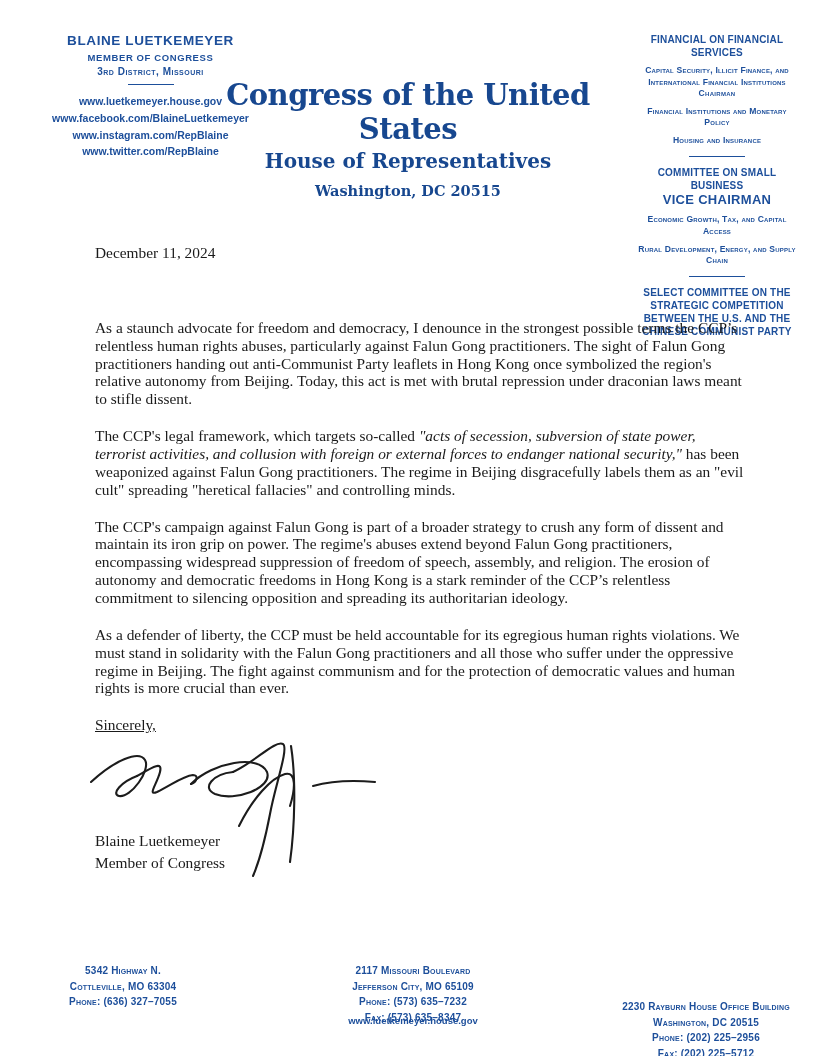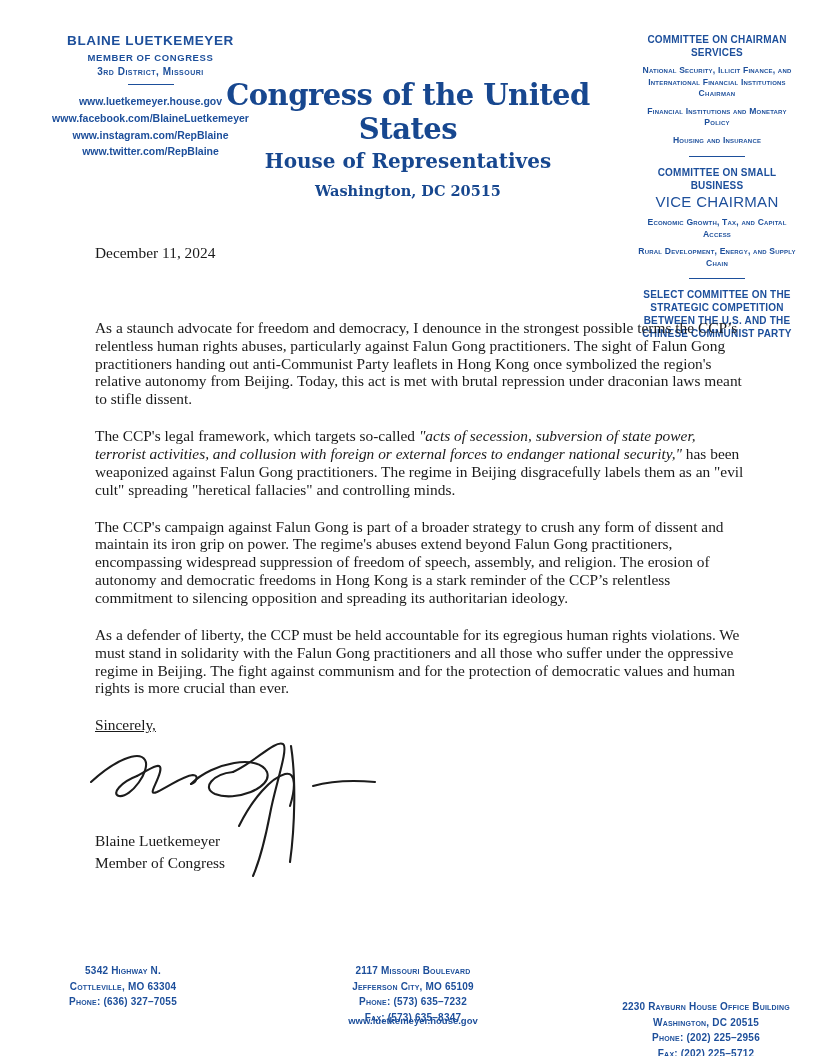--- a/index.html
+++ b/index.html
@@ -43,21 +43,21 @@
 
   
   .hdr-right{
     position:absolute;right:20px;top:33px;width:158px;
     text-align:center;color:var(--blue);
     font-family:"Liberation Sans", sans-serif;
   }
   .cmte-h{font-size:10px;font-weight:bold;line-height:1.3;letter-spacing:.2px;}
   .cmte-sub{font-size:8.6px;font-weight:bold;font-variant:small-caps;line-height:1.35;margin-top:6px;letter-spacing:.2px;}
   .cmte-role{font-size:8.6px;font-weight:bold;font-variant:small-caps;line-height:1.35;letter-spacing:.3px;}
-  .cmte-role-caps{font-size:15px;font-weight:normal;line-height:1.3;letter-spacing:.3px;}
+  .cmte-role-caps{font-size:13px;font-weight:bold;line-height:1.3;letter-spacing:.3px;}
   .rule-cmte{width:56px;border-top:1.2px solid var(--blue);margin:9px auto;}
 
   
   .letter-body{
     position:absolute;left:95px;top:244px;width:652px;
     font-size:15.4px;line-height:1.16;
   }
   .date{margin-bottom:57px;}
   .letter-body p{margin-bottom:19px;text-align:left;}
   .closing{margin-top:5px;text-decoration:underline;}
@@ -100,22 +100,22 @@
     </div>
   </div>
 
   <div class="hdr-center">
     <div class="gothic l1">Congress of the United States</div>
     <div class="gothic l2">House of Representatives</div>
     <div class="gothic l3">Washington, DC 20515</div>
   </div>
 
   <div class="hdr-right">
-    <div class="cmte-h">COMMITTEE ON CHAIRMAN SERVICES</div>
-    <div class="cmte-sub">National Security, Illicit Finance, and International Financial Institutions</div>
+    <div class="cmte-h">FINANCIAL ON FINANCIAL SERVICES</div>
+    <div class="cmte-sub">Capital Security, Illicit Finance, and International Financial Institutions</div>
     <div class="cmte-role">Chairman</div>
     <div class="cmte-sub">Financial Institutions and Monetary Policy</div>
     <div class="cmte-sub">Housing and Insurance</div>
     <div class="rule-cmte"></div>
     <div class="cmte-h">COMMITTEE ON SMALL BUSINESS</div>
     <div class="cmte-role-caps">VICE CHAIRMAN</div>
     <div class="cmte-sub">Economic Growth, Tax, and Capital Access</div>
     <div class="cmte-sub">Rural Development, Energy, and Supply Chain</div>
     <div class="rule-cmte"></div>
     <div class="cmte-h">SELECT COMMITTEE ON THE STRATEGIC COMPETITION BETWEEN THE U.S. AND THE CHINESE COMMUNIST PARTY</div>

